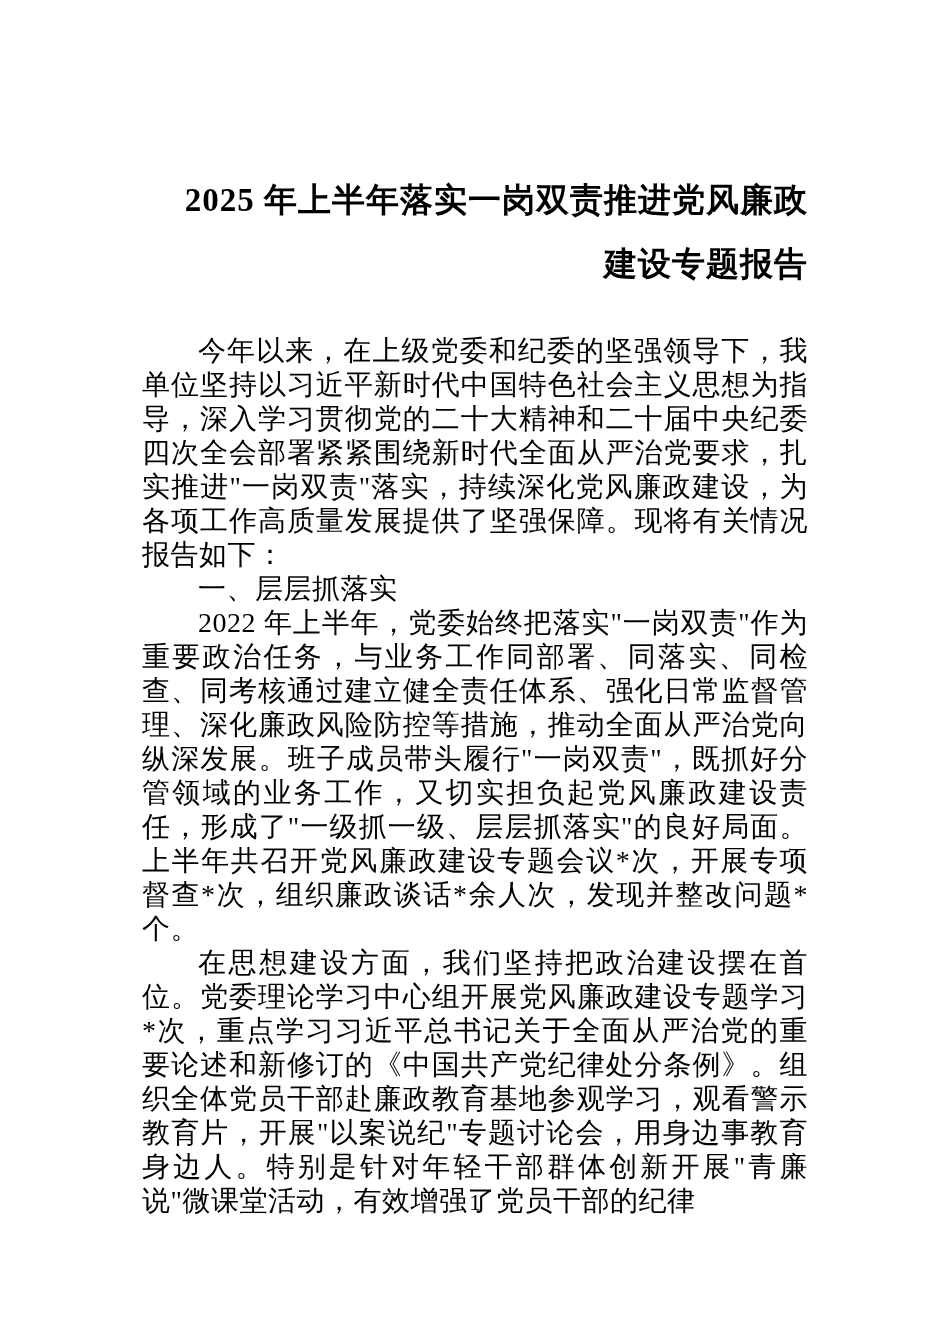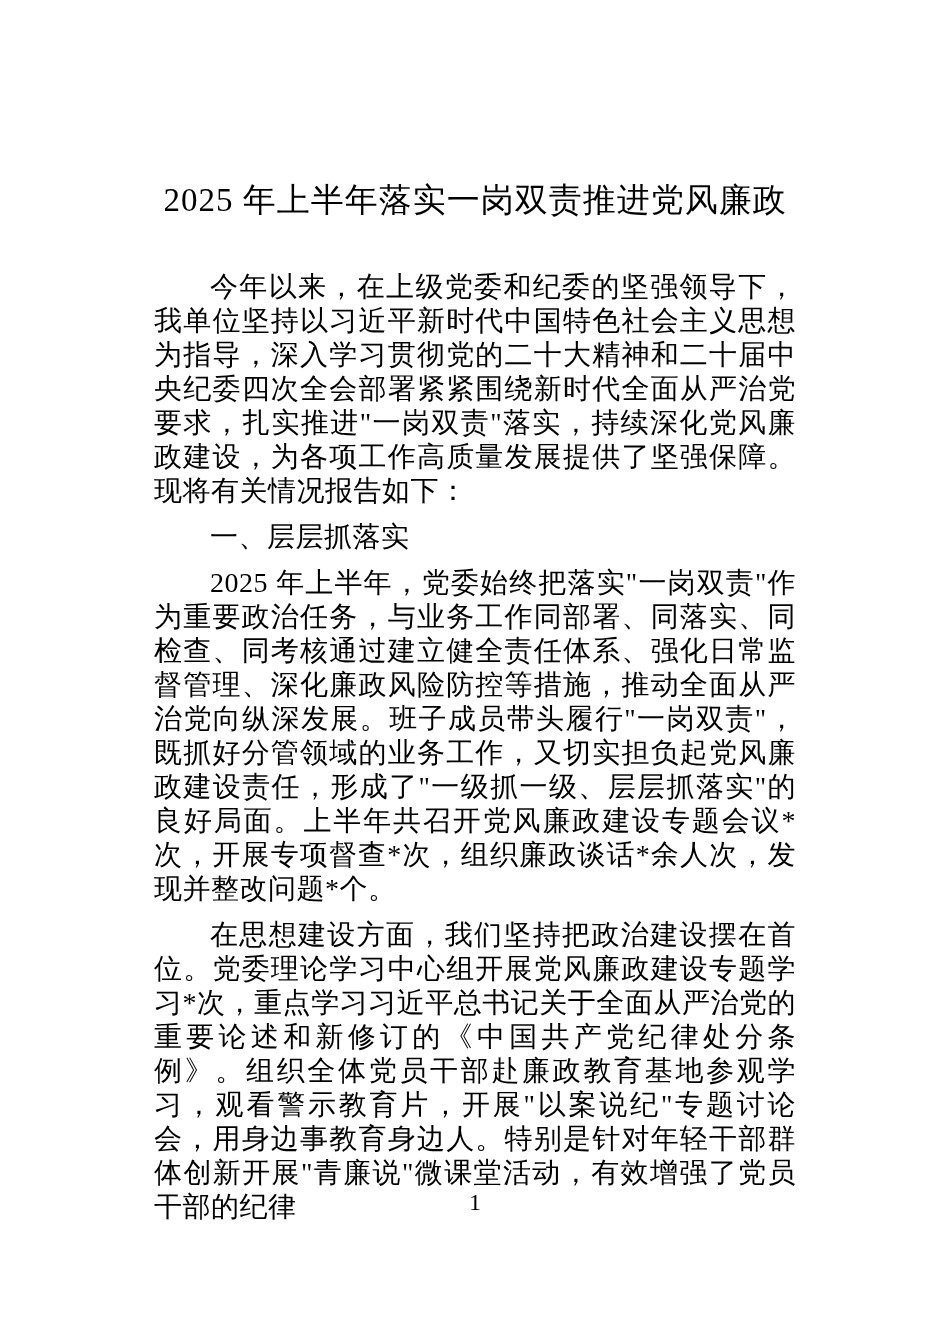--- a/index.html
+++ b/index.html
@@ -14,31 +14,31 @@
     background: #ffffff;
     overflow: hidden;
     font-family: "Liberation Serif", "DejaVu Serif", serif;
     color: #000000;
   }
   .content {
     padding: 168px 142px 0 142px;
   }
   .doc-title {
     margin: 0 0 38px 0;
-    text-align: center;
+    text-align: right;
     font-size: 33px;
-    font-weight: normal;
+    font-weight: bold;
     line-height: 64px;
     letter-spacing: 1px;
   }
   .title-line {
     display: block;
   }
   .para {
-    margin: 12px;
+    margin: 0;
     font-size: 28px;
     line-height: 34px;
     letter-spacing: 0.5px;
     text-align: justify;
     text-indent: 2em;
     word-break: break-all;
   }
   .page-number {
     position: absolute;
     left: 0;
@@ -50,27 +50,28 @@
   }
 </style>
 </head>
 <body>
 
 <div class="page">
   <div class="content">
 
     <h1 class="doc-title">
       <span class="title-line">2025 年上半年落实一岗双责推进党风廉政</span>
+      <span class="title-line">建设专题报告</span>
     </h1>
 
     <p class="para">今年以来，在上级党委和纪委的坚强领导下，我单位坚持以习近平新时代中国特色社会主义思想为指导，深入学习贯彻党的二十大精神和二十届中央纪委四次全会部署紧紧围绕新时代全面从严治党要求，扎实推进"一岗双责"落实，持续深化党风廉政建设，为各项工作高质量发展提供了坚强保障。现将有关情况报告如下：</p>
 
     <p class="para">一、层层抓落实</p>
 
-    <p class="para">2025 年上半年，党委始终把落实"一岗双责"作为重要政治任务，与业务工作同部署、同落实、同检查、同考核通过建立健全责任体系、强化日常监督管理、深化廉政风险防控等措施，推动全面从严治党向纵深发展。班子成员带头履行"一岗双责"，既抓好分管领域的业务工作，又切实担负起党风廉政建设责任，形成了"一级抓一级、层层抓落实"的良好局面。上半年共召开党风廉政建设专题会议*次，开展专项督查*次，组织廉政谈话*余人次，发现并整改问题*个。</p>
+    <p class="para">2022 年上半年，党委始终把落实"一岗双责"作为重要政治任务，与业务工作同部署、同落实、同检查、同考核通过建立健全责任体系、强化日常监督管理、深化廉政风险防控等措施，推动全面从严治党向纵深发展。班子成员带头履行"一岗双责"，既抓好分管领域的业务工作，又切实担负起党风廉政建设责任，形成了"一级抓一级、层层抓落实"的良好局面。上半年共召开党风廉政建设专题会议*次，开展专项督查*次，组织廉政谈话*余人次，发现并整改问题*个。</p>
 
 
     <p class="para">在思想建设方面，我们坚持把政治建设摆在首位。党委理论学习中心组开展党风廉政建设专题学习*次，重点学习习近平总书记关于全面从严治党的重要论述和新修订的《中国共产党纪律处分条例》。组织全体党员干部赴廉政教育基地参观学习，观看警示教育片，开展"以案说纪"专题讨论会，用身边事教育身边人。特别是针对年轻干部群体创新开展"青廉说"微课堂活动，有效增强了党员干部的纪律</p>
 
   </div>
 
   <div class="page-number">1</div>
 </div>
 
 </body></html>

